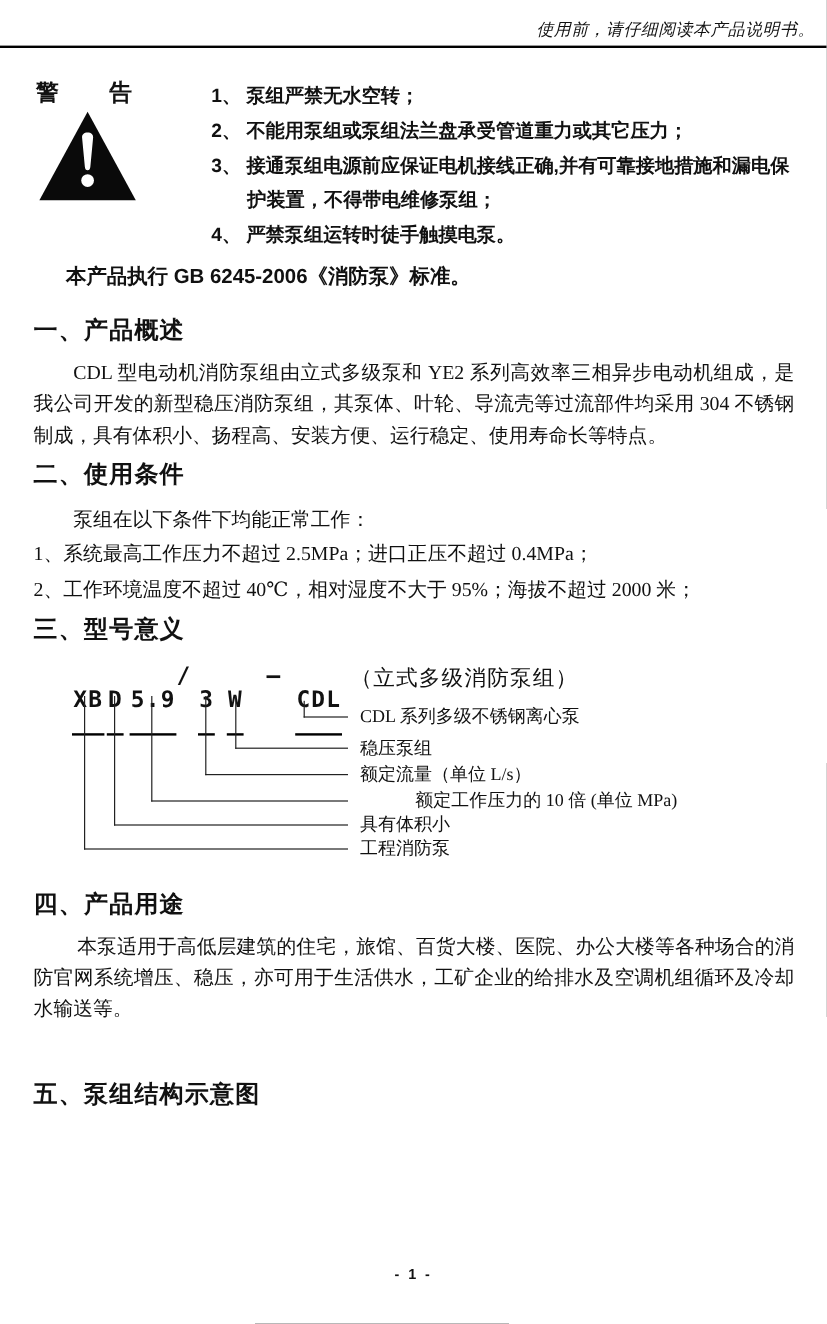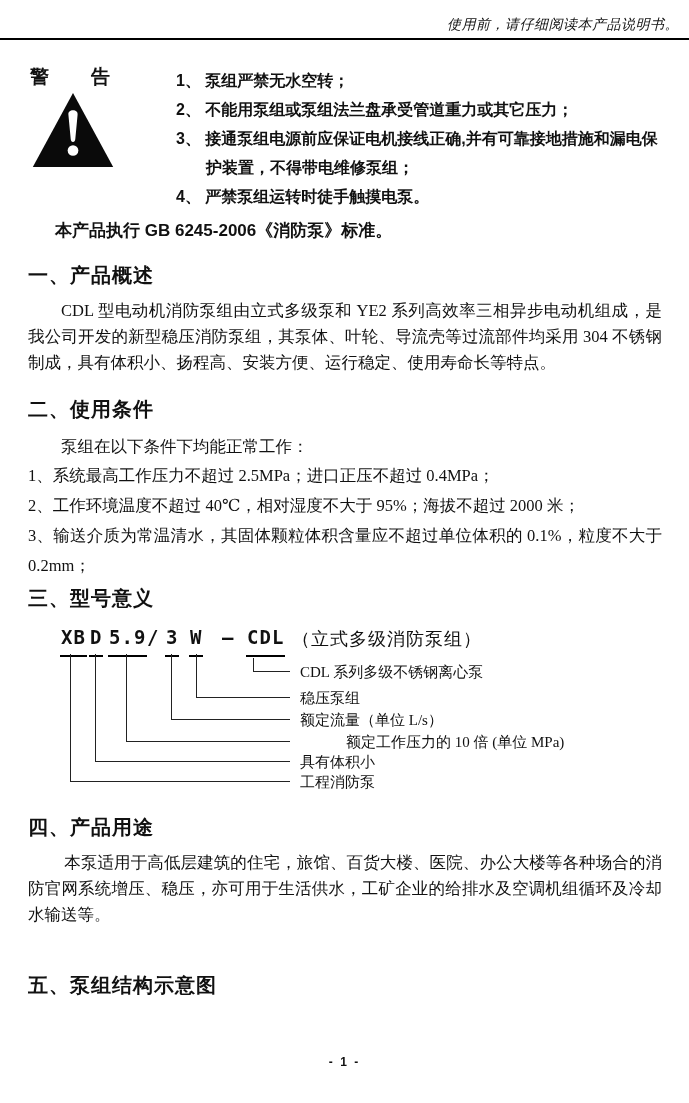--- a/index.html
+++ b/index.html
@@ -96,21 +96,21 @@
     height:188px;
   }
   .mpart {
     position:absolute;
     top:6px;
     font-family:"DejaVu Sans Mono","Liberation Mono",monospace;
     font-weight:600;
     font-size:19px;
     letter-spacing:1px;
   }
-  .mpart.u { border-bottom:2px solid #000; padding:0 1px 7px 1px; }
+  .mpart.u { border-bottom:2px solid #000; padding:0 1px 17px 1px;margin-top:20px; }
   .msuffix {
     position:absolute; left:292px; top:7px;
     font-size:18px; letter-spacing:1px;
   }
   .conn {
     position:absolute;
     border-left:1.5px solid #222;
     border-bottom:1.5px solid #222;
   }
   .dlabel {
@@ -157,25 +157,24 @@
       <div class="warning-item">3、 接通泵组电源前应保证电机接线正确,并有可靠接地措施和漏电保护装置，不得带电维修泵组；</div>
       <div class="warning-item">4、 严禁泵组运转时徒手触摸电泵。</div>
     </div>
   </div>
 
   <div class="standard-line">本产品执行 GB 6245-2006《消防泵》标准。</div>
 
   <div class="sec-heading" style="margin-top:20px;">一、产品概述</div>
   <div class="body-para">CDL 型电动机消防泵组由立式多级泵和 YE2 系列高效率三相异步电动机组成，是我公司开发的新型稳压消防泵组，其泵体、叶轮、导流壳等过流部件均采用 304 不锈钢制成，具有体积小、扬程高、安装方便、运行稳定、使用寿命长等特点。</div>
 
-  <div class="sec-heading" style="margin-top:20px;">二、使用条件</div>
+  <div class="sec-heading" style="margin-top:6px;">二、使用条件</div>
   <div class="cond-intro">泵组在以下条件下均能正常工作：</div>
   <div class="cond-item">1、系统最高工作压力不超过 2.5MPa；进口正压不超过 0.4MPa；</div>
   <div class="cond-item">2、工作环境温度不超过 40℃，相对湿度不大于 95%；海拔不超过 2000 米；</div>
-  <div class="cond-item">3、输送介质为常温清水，其固体颗粒体积含量应不超过单位体积的 0.1%，粒度不大于 0.2mm；</div>
 
   <div class="sec-heading" style="margin-top:4px;">三、型号意义</div>
 
   <div class="model-diagram">
     <span class="mpart u" style="left:60px;">XB</span>
     <span class="mpart u" style="left:89px;">D</span>
     <span class="mpart u" style="left:108px;">5.9</span>
     <span class="mpart" style="left:147px;">/</span>
     <span class="mpart u" style="left:165px;">3</span>
     <span class="mpart u" style="left:189px;">W</span>

